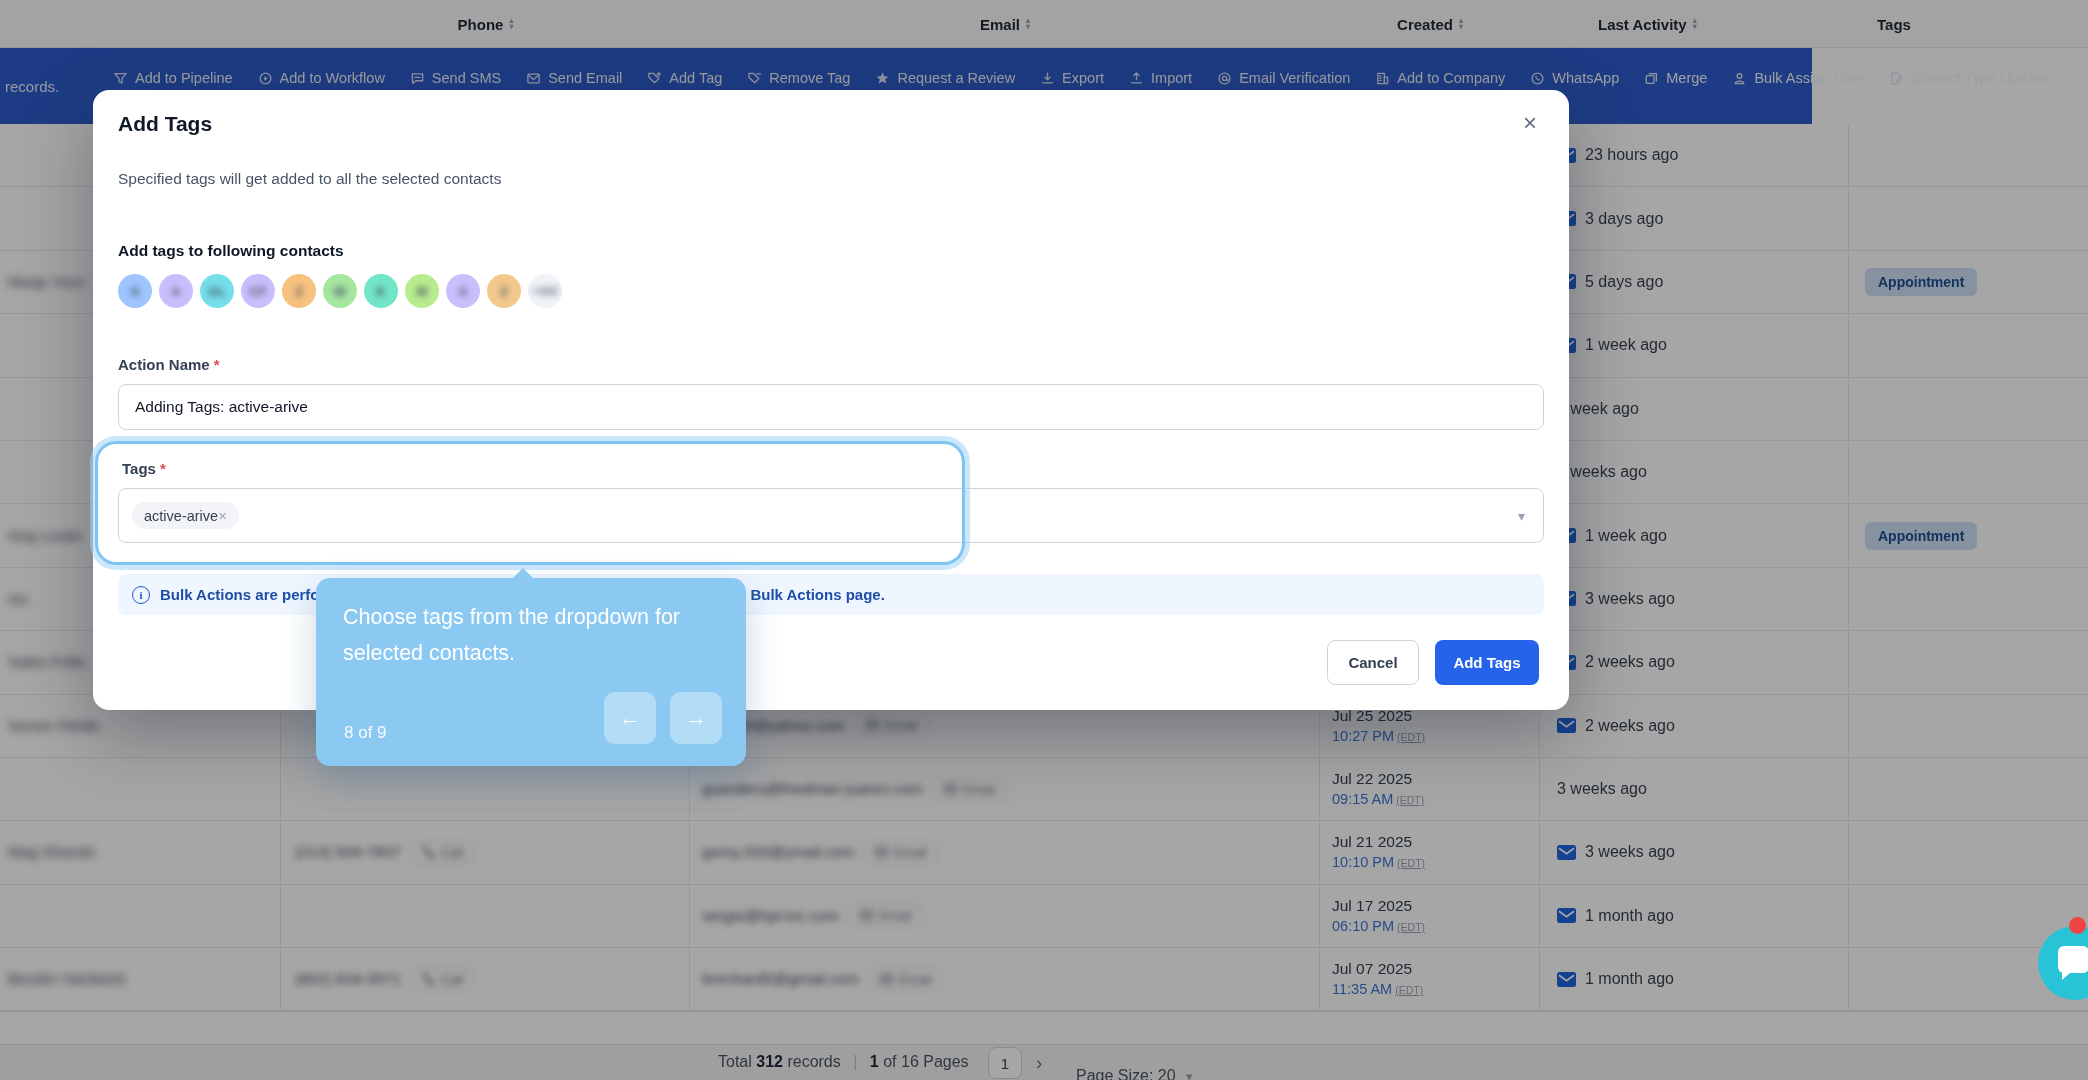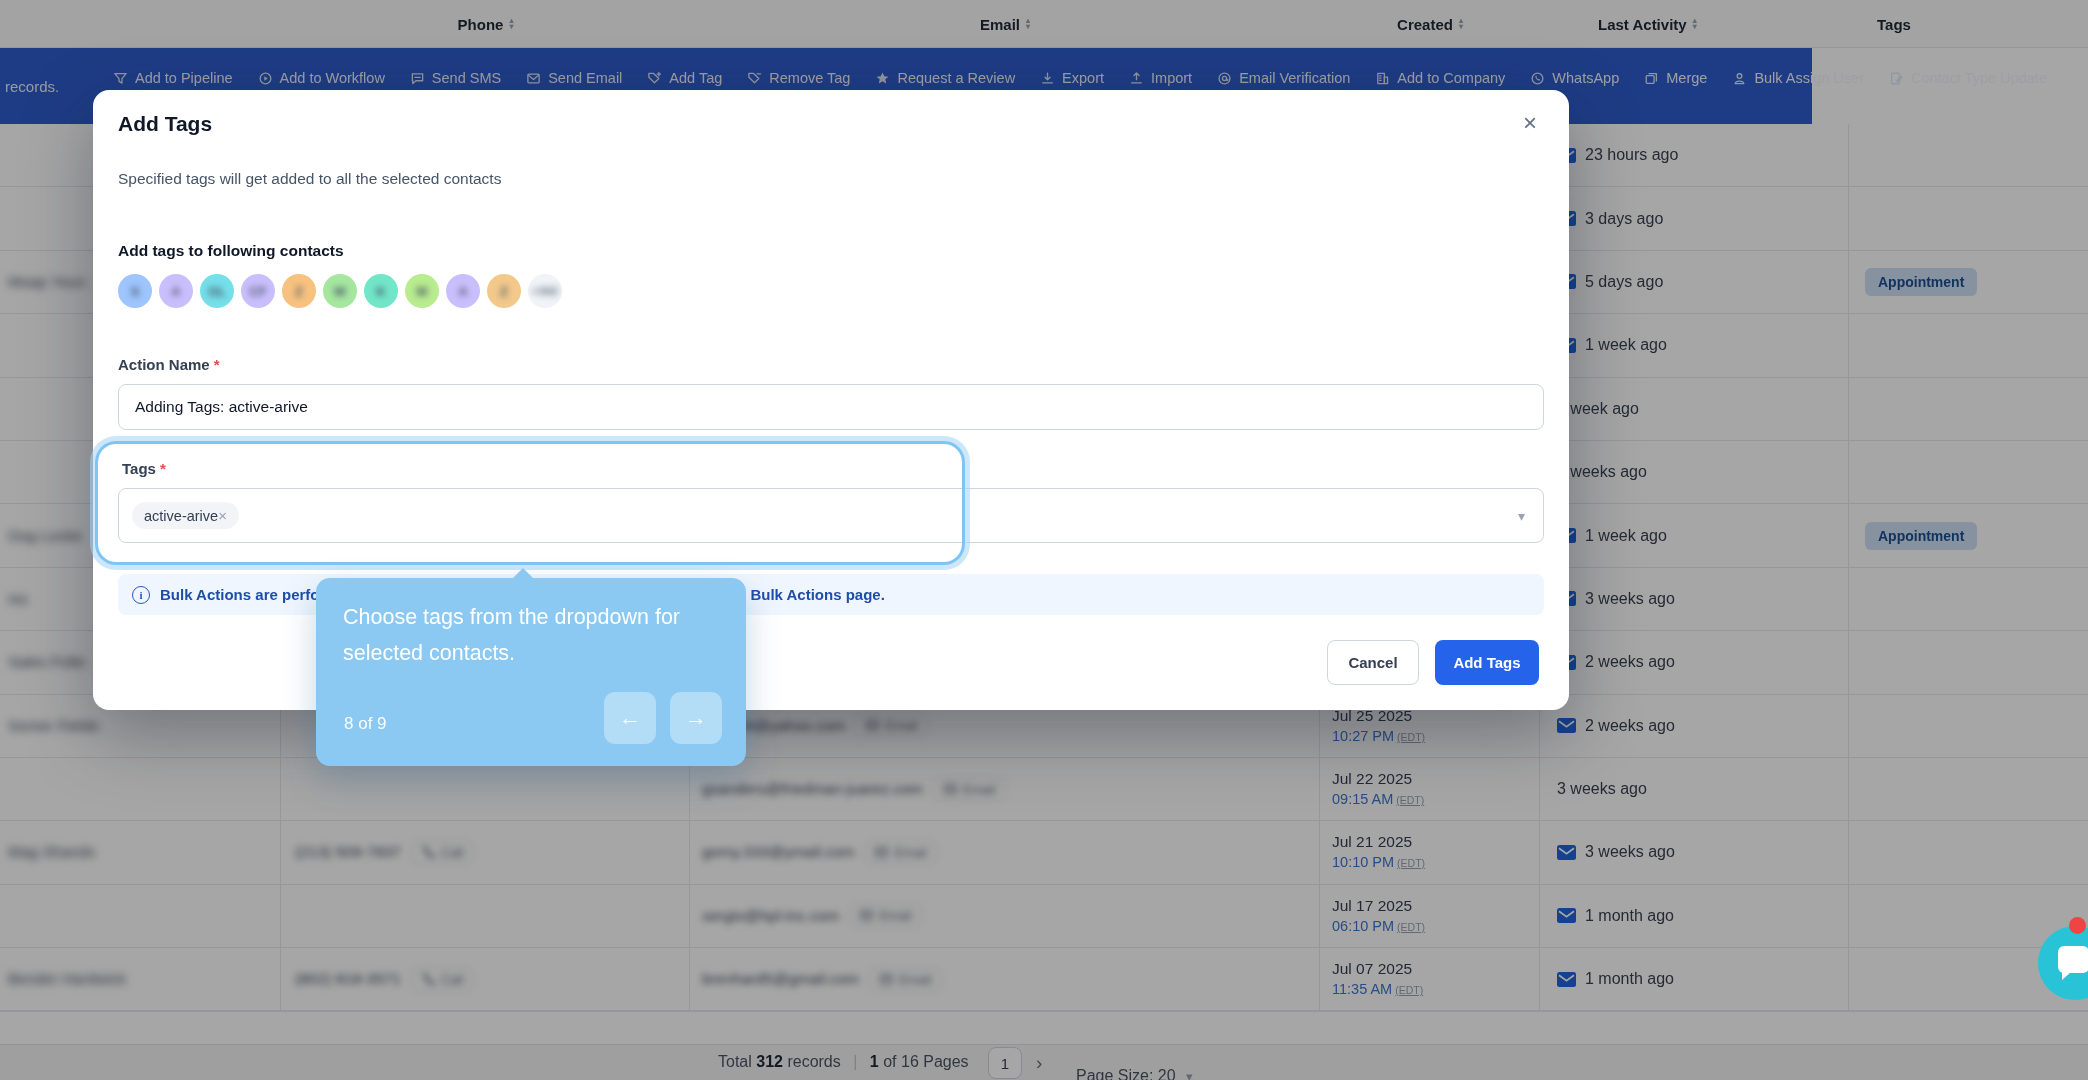--- a/index.html
+++ b/index.html
@@ -97,21 +97,21 @@
 
   
   .tutorial-ring { position:absolute; left:98px; top:444px; width:864px; height:118px; border-radius:18px;
     box-shadow:0 0 0 3px #7ec5f4, 0 0 0 8px rgba(164,212,246,0.55); z-index:15; pointer-events:none; }
   .tooltip { position:absolute; left:316px; top:578px; width:430px; height:188px; background:#8bc9f3;
     border-radius:14px; z-index:20; box-shadow:0 14px 34px rgba(30,90,140,0.25); }
   .tooltip::before { content:""; position:absolute; left:196px; top:-10px; border-left:11px solid transparent;
     border-right:11px solid transparent; border-bottom:11px solid #8bc9f3; }
   .tt-text { position:absolute; left:27px; top:22px; width:382px; font-size:21.5px; line-height:1.67;
     color:#fff; }
-  .tt-step { position:absolute; left:28px; bottom:32px; font-size:17px; color:rgba(255,255,255,0.95); }
+  .tt-step { position:absolute; left:28px; bottom:23px; font-size:17px; color:rgba(255,255,255,0.95); }
   .tt-btns { position:absolute; right:24px; bottom:22px; display:flex; gap:14px; }
   .tt-btn { width:52px; height:52px; border-radius:11px; background:rgba(255,255,255,0.35); color:#fff;
     font-size:22px; display:flex; align-items:center; justify-content:center; cursor:pointer; }
 
   
   .chat { position:absolute; left:2038px; top:926px; width:74px; height:74px; border-radius:50%;
     background:#29c3d7; z-index:30; }
   .chat-bubble { position:absolute; left:20px; top:20px; width:31px; height:27px; background:#fff;
     border-radius:6px; }
   .chat-bubble::after { content:""; position:absolute; left:4px; bottom:-7px; border-top:8px solid #fff;

